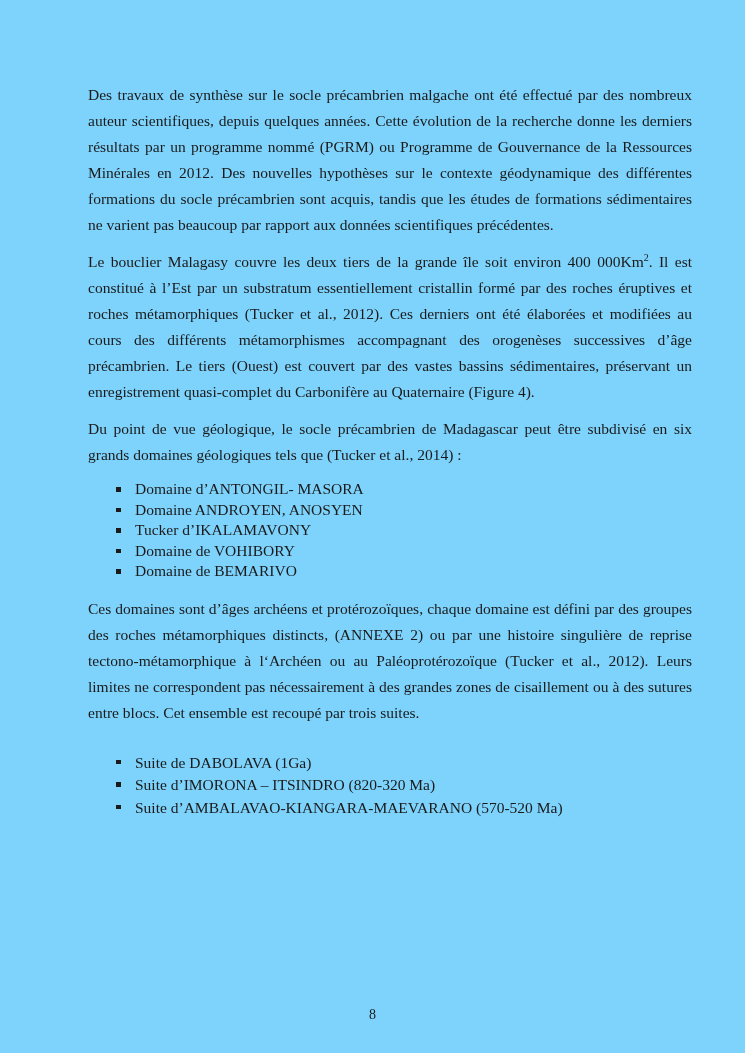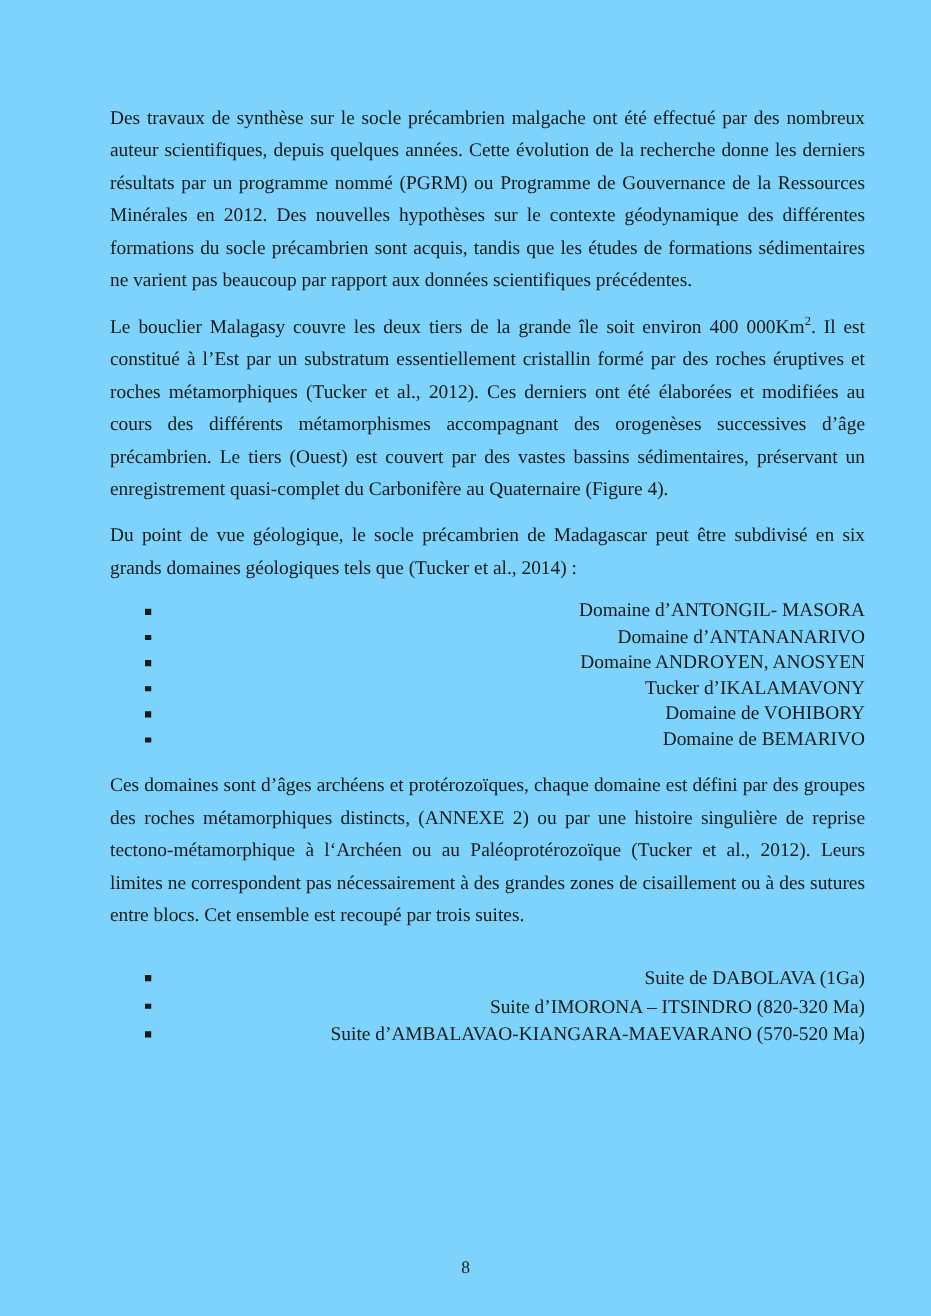--- a/index.html
+++ b/index.html
@@ -32,21 +32,20 @@
   sup.km-sup {
     font-size: 10px;
     line-height: 0;
     vertical-align: super;
   }
   ul.doc-list {
     list-style: none;
     margin: 0;
     padding: 0;
     font-size: 15.5px;
-    text-align: right;
   }
   ul.domains-list {
     margin: 8px 0 14px 0;
     line-height: 20.5px;
   }
   ul.suites-list {
     margin: 26px 0 0 0;
     line-height: 22.5px;
   }
   ul.doc-list li {
@@ -79,21 +78,21 @@
   <div class="content">
 
     <p class="para">Des travaux de synthèse sur le socle précambrien malgache ont été effectué par des nombreux auteur scientifiques, depuis quelques années. Cette évolution de la recherche donne les derniers résultats par un programme nommé (PGRM) ou Programme de Gouvernance de la Ressources Minérales en 2012. Des nouvelles hypothèses sur le contexte géodynamique des différentes formations du socle précambrien sont acquis, tandis que les études de formations sédimentaires ne varient pas beaucoup par rapport aux données scientifiques précédentes.</p>
 
     <p class="para"><span>Le bouclier Malagasy couvre les deux tiers de la grande île soit environ 400 000Km</span><sup class="km-sup">2</sup><span>. Il est constitué à l’Est par un substratum essentiellement cristallin formé par des roches éruptives et roches métamorphiques (Tucker et al., 2012). Ces derniers ont été élaborées et modifiées au cours des différents métamorphismes accompagnant des orogenèses successives d’âge précambrien. Le tiers (Ouest) est couvert par des vastes bassins sédimentaires, préservant un enregistrement quasi-complet du Carbonifère au Quaternaire (Figure 4).</span></p>
 
     <p class="para">Du point de vue géologique, le socle précambrien de Madagascar peut être subdivisé en six grands domaines géologiques tels que (Tucker et al., 2014) :</p>
 
     <ul class="doc-list domains-list">
       <li><span class="bullet"></span><span>Domaine d’ANTONGIL- MASORA</span></li>
-      <li><span class="bullet"></span><span>Domaine d’ANTANANARIVO</span></li>
+      <li><span class="bullet"></span></li>
       <li><span class="bullet"></span><span>Domaine ANDROYEN, ANOSYEN</span></li>
       <li><span class="bullet"></span><span>Tucker d’IKALAMAVONY</span></li>
       <li><span class="bullet"></span><span>Domaine de VOHIBORY</span></li>
       <li><span class="bullet"></span><span>Domaine de BEMARIVO</span></li>
     </ul>
 
     <p class="para">Ces domaines sont d’âges archéens et protérozoïques, chaque domaine est défini par des groupes des roches métamorphiques distincts, (ANNEXE 2) ou par une histoire singulière de reprise tectono-métamorphique à l‘Archéen ou au Paléoprotérozoïque (Tucker et al., 2012). Leurs limites ne correspondent pas nécessairement à des grandes zones de cisaillement ou à des sutures entre blocs. Cet ensemble est recoupé par trois suites.</p>
 
     <ul class="doc-list suites-list">
       <li><span class="bullet"></span><span>Suite de DABOLAVA (1Ga)</span></li>

